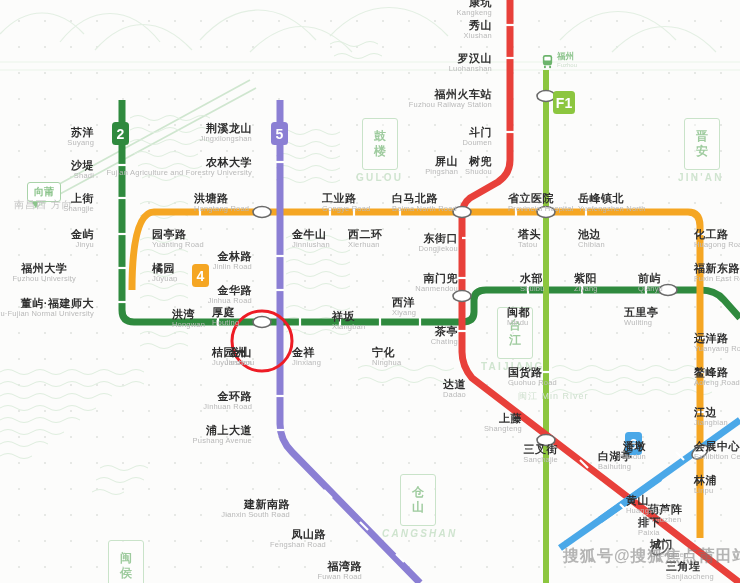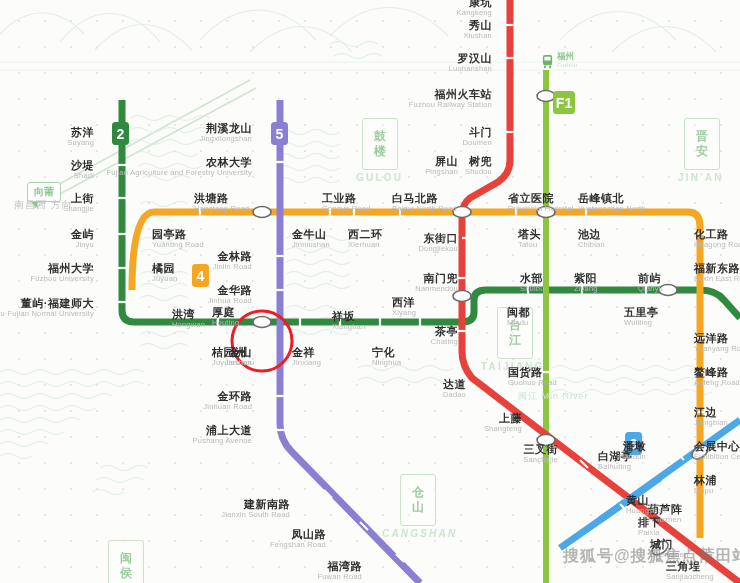--- a/index.html
+++ b/index.html
@@ -358,21 +358,21 @@
         <div class="en">Shadi</div>
       </div>
       <div class="stn lt" style="top: 192px; right: 646px;">
         <div class="cn">上街</div>
         <div class="en">Shangjie</div>
       </div>
       <div class="stn lt" style="top: 228px; right: 646px;">
         <div class="cn">金屿</div>
         <div class="en">Jinyu</div>
       </div>
-      <div class="stn lt" style="top: 262px; right: 646px;">
+      <div class="stn lt" style="top: 262px; right: 664px; text-align: center;">
         <div class="cn">福州大学</div>
         <div class="en">Fuzhou University</div>
       </div>
       <div class="stn lt" style="top: 297px; right: 646px;">
         <div class="cn">董屿·福建师大</div>
         <div class="en">Dongyu·Fujian Normal University</div>
       </div>
       <div class="stn rt" style="top: 306px; left: 212px;">
         <div class="cn">厚庭</div>
         <div class="en">Houting</div>

